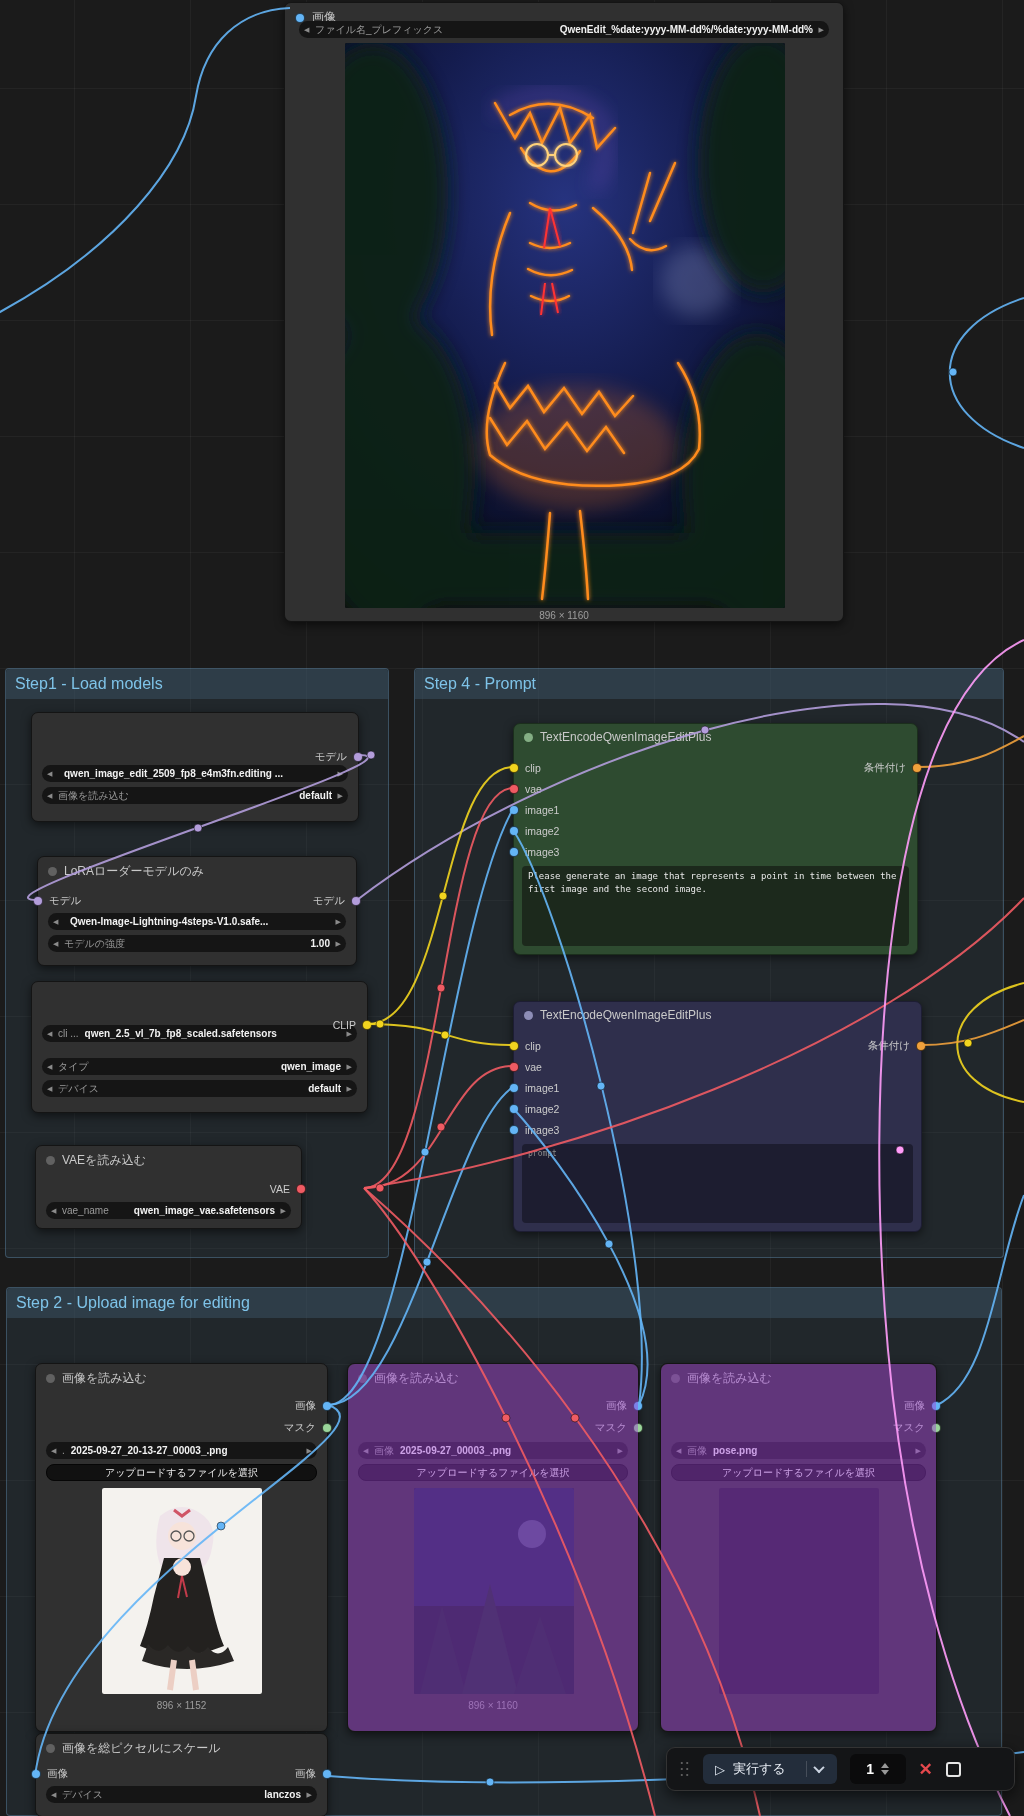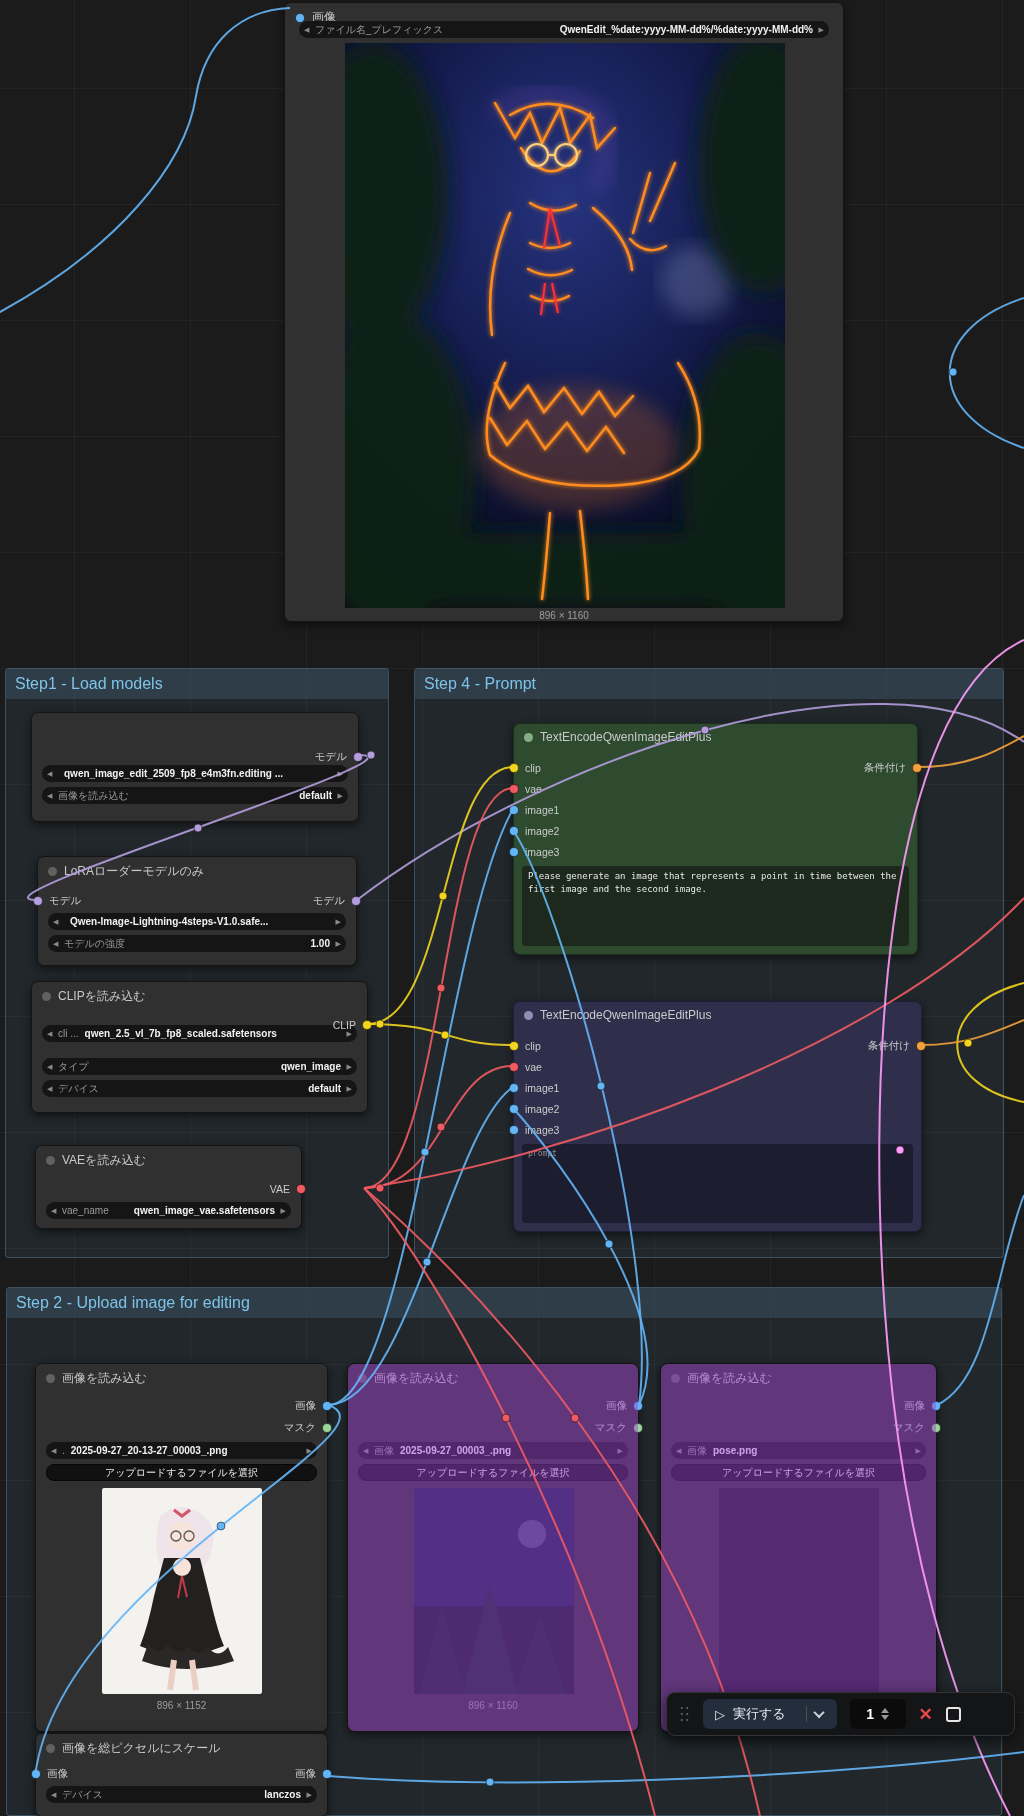--- a/index.html
+++ b/index.html
@@ -207,24 +207,20 @@
       <span class="wlabel"></span>
       <span class="wvalue">Qwen-Image-Lightning-4steps-V1.0.safe...</span>
       </div>
     <div class="widget" style="top:78px">
       <span class="wlabel">モデルの強度</span>
       <span class="wvalue">1.00</span>
       </div>
   </div>
 
   <div class="node" style="left:31px;top:981px;width:337px;height:132px">
-    <div class="node-title">
-        <span class="collapse-dot"></span>
-      <span>CLIPを読み込む</span>
-      </div>
     <div class="port out" style="top:37px">
         <span class="pdot" style="background:#f2d51f"></span>
       <span>CLIP</span>
       </div>
     <div class="widget file" style="top:43px">
       <span class="wlabel">cli ...</span>
       <span class="wvalue">qwen_2.5_vl_7b_fp8_scaled.safetensors</span>
       </div>
     <div class="widget" style="top:76px">
       <span class="wlabel">タイプ</span>
@@ -470,21 +466,21 @@
         <circle cx="427" cy="1262" r="4" fill="#64b5f6"></circle>
       <circle cx="601" cy="1086" r="4" fill="#64b5f6"></circle>
         <circle cx="609" cy="1244" r="4" fill="#64b5f6"></circle>
       <circle cx="953" cy="372" r="4" fill="#64b5f6"></circle>
         <circle cx="490" cy="1782" r="4" fill="#64b5f6"></circle>
       <circle cx="221" cy="1526" r="4" fill="#64b5f6"></circle>
       <circle cx="900" cy="1150" r="4" fill="#ff9cf9"></circle>
     </g>
   </svg>
 
-  <div class="run-toolbar" style="left:666px;top:1692px;width:349px;height:44px">
+  <div class="run-toolbar" style="left:666px;top:1747px;width:349px;height:44px">
     <span class="grip"></span>
     <div class="run-button">
       <span class="icon-play"></span>
       <span>実行する</span>
       <span class="run-divider"></span>
       <span class="icon-chevron"></span>
     </div>
     <div class="batch-box">
       <span>1</span>
       <span class="spin">

